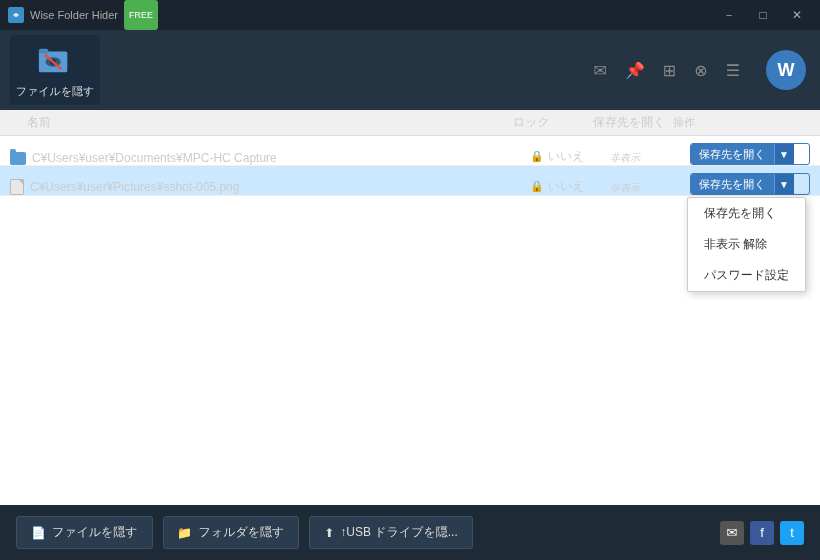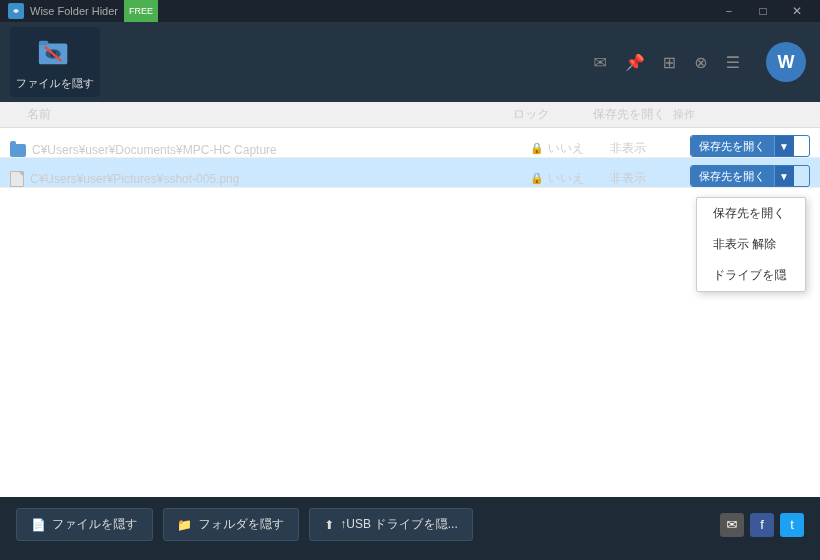--- a/index.html
+++ b/index.html
@@ -9,21 +9,21 @@
       background: #1e2a35;
       font-family: 'Meiryo', 'Yu Gothic', sans-serif;
       font-size: 12px;
       color: #ccc;
       overflow: hidden;
       position: relative;
     }
 
     
     .title-bar {
-      height: 22px;
+      height: 30px;
       background: #1a232e;
       display: flex;
       align-items: center;
       justify-content: space-between;
       padding: 0 8px;
       user-select: none;
       gap: 44px;
     }
     .title-bar-left {
       display: flex;
@@ -219,21 +219,21 @@
       width: 80px;
       font-size: 12px;
       display: flex;
       align-items: center;
       gap: 4px;
     }
     .lock-small {
       font-size: 11px;
       color: #888;
     }
-    .row-status { width: 80px; font-size: 12px; }
+    .row-status { width: 80px; font-size: 10px; font-style: italic; }
     .row-action { width: 120px; }
 
     .action-btn {
       display: flex;
       align-items: center;
       height: 22px;
       border: 1px solid #3a7abf;
       border-radius: 3px;
       overflow: hidden;
       cursor: pointer;
@@ -435,21 +435,21 @@
       </div>
     </div>
   </div>
 
   <div class="empty-space"></div>
 </div>
 
 <div class="dropdown-menu">
   <div class="dropdown-item">保存先を開く</div>
   <div class="dropdown-item">非表示 解除</div>
-  <div class="dropdown-item">ドライブを隠</div>
+  <div class="dropdown-item">パスワード設定</div>
 </div>
 
 <div class="bottom-bar">
   <div class="bottom-btn-group">
     <div class="bottom-btn">
       <span>📄</span>
       <span>ファイルを隠す</span>
     </div>
     <div class="bottom-btn">
       <span>📁</span>

